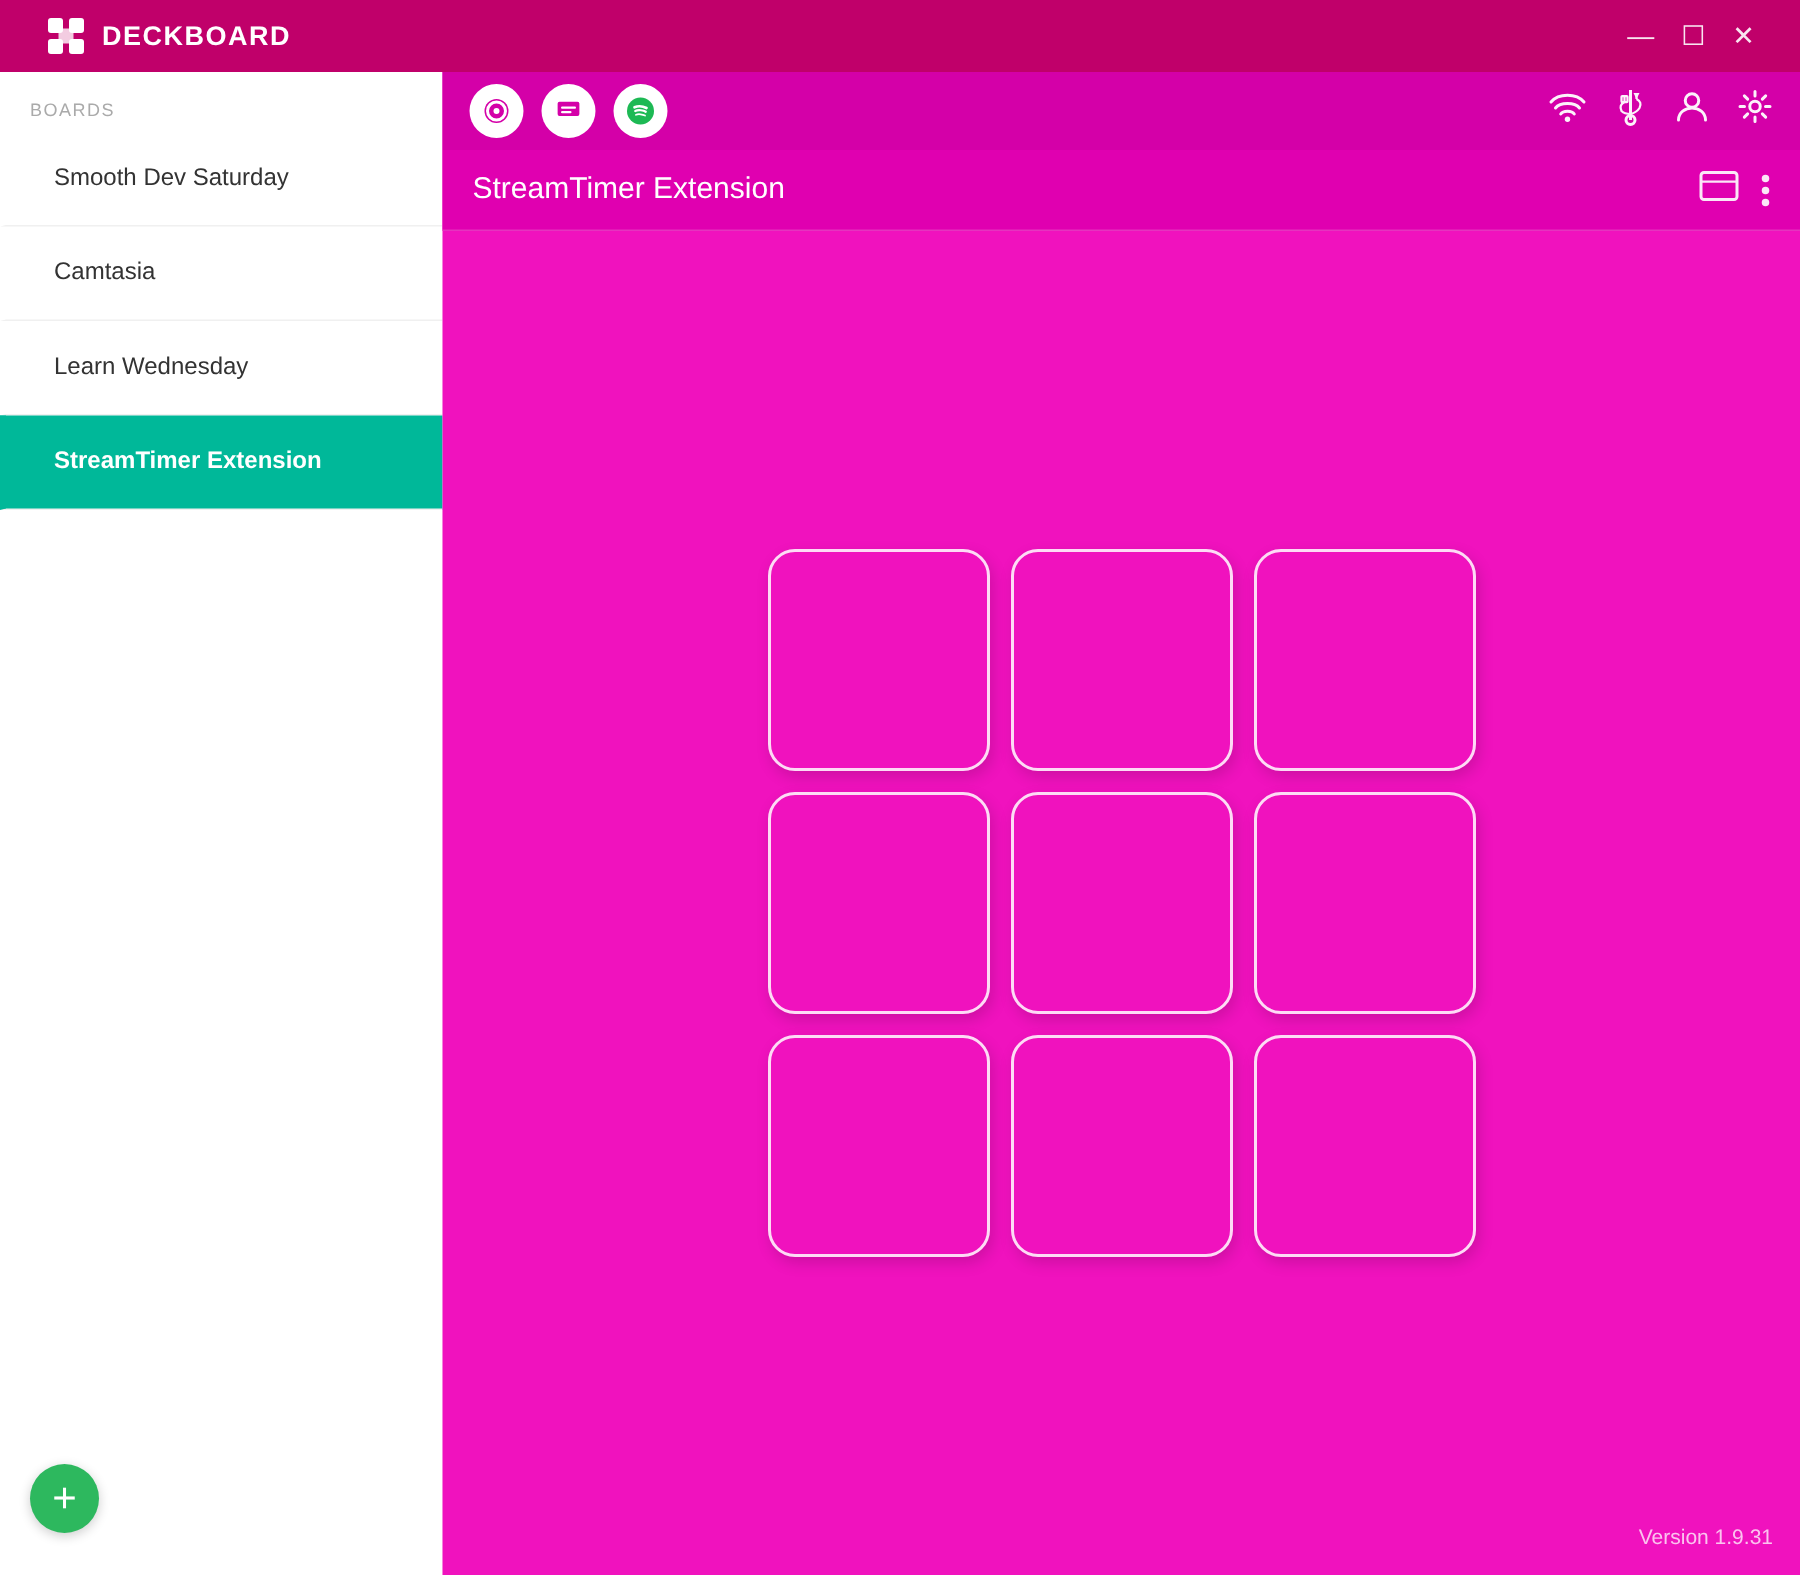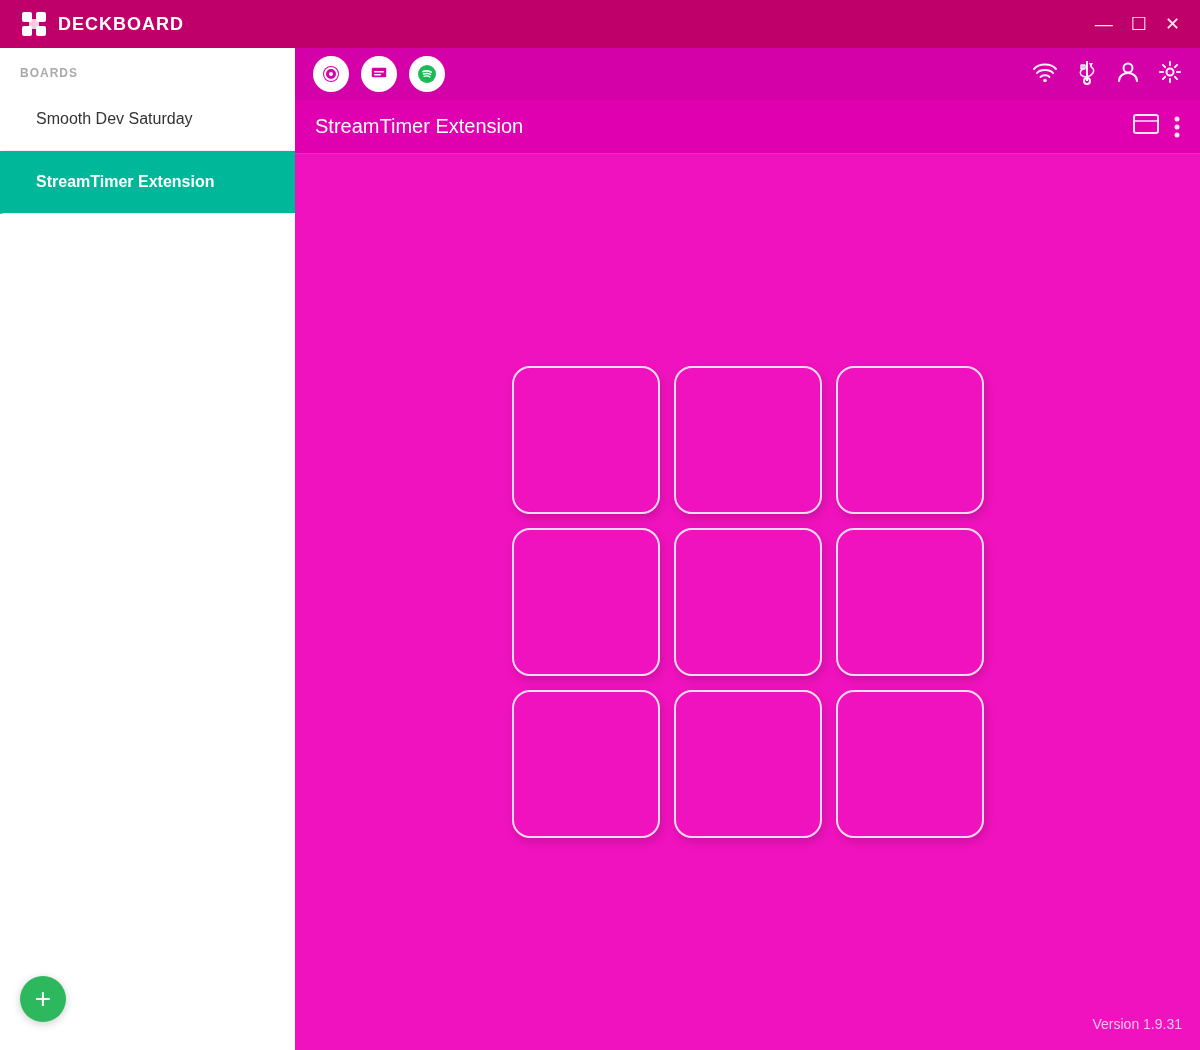--- a/index.html
+++ b/index.html
@@ -6,21 +6,21 @@
     body { width: 1200px; height: 1050px; overflow: hidden; font-family: 'Segoe UI', Arial, sans-serif; background: #f0f0f0; }
 
     
     .title-bar {
       width: 100%;
       height: 48px;
       background: #c0006a;
       display: flex;
       align-items: center;
       justify-content: space-between;
-      padding: 0 20px;
+      padding: 0 30px;
       position: relative;
       z-index: 10;
     }
     .title-bar-left {
       display: flex;
       align-items: center;
       gap: 10px;
     }
     .app-logo {
       width: 28px;
@@ -58,21 +58,21 @@
       min-width: 295px;
       background: white;
       display: flex;
       flex-direction: column;
       height: 100%;
       position: relative;
     }
     .sidebar-section-label {
       color: #aaa;
       font-size: 12px;
-      font-weight: 700;
+      font-weight: 400;
       letter-spacing: 1px;
       padding: 18px 20px 8px 20px;
       text-transform: uppercase;
     }
     .sidebar-item {
       padding: 22px 32px;
       font-size: 16px;
       color: #333;
       cursor: pointer;
       border-left: 4px solid transparent;
@@ -233,20 +233,26 @@
 </div>
 
 <div class="main-layout">
 
   <div class="sidebar">
     <div class="sidebar-section-label">BOARDS</div>
 
     <div class="sidebar-item">
       <span>Smooth Dev Saturday</span>
     </div>
+    <div class="sidebar-item">
+      <span>Camtasia</span>
+    </div>
+    <div class="sidebar-item">
+      <span>Learn Wednesday</span>
+    </div>
     <div class="sidebar-item active">
       <span>StreamTimer Extension</span>
     </div>
 
     <button class="sidebar-add-btn">+</button>
   </div>
 
   <div class="content-area">
 
     <div class="toolbar">

